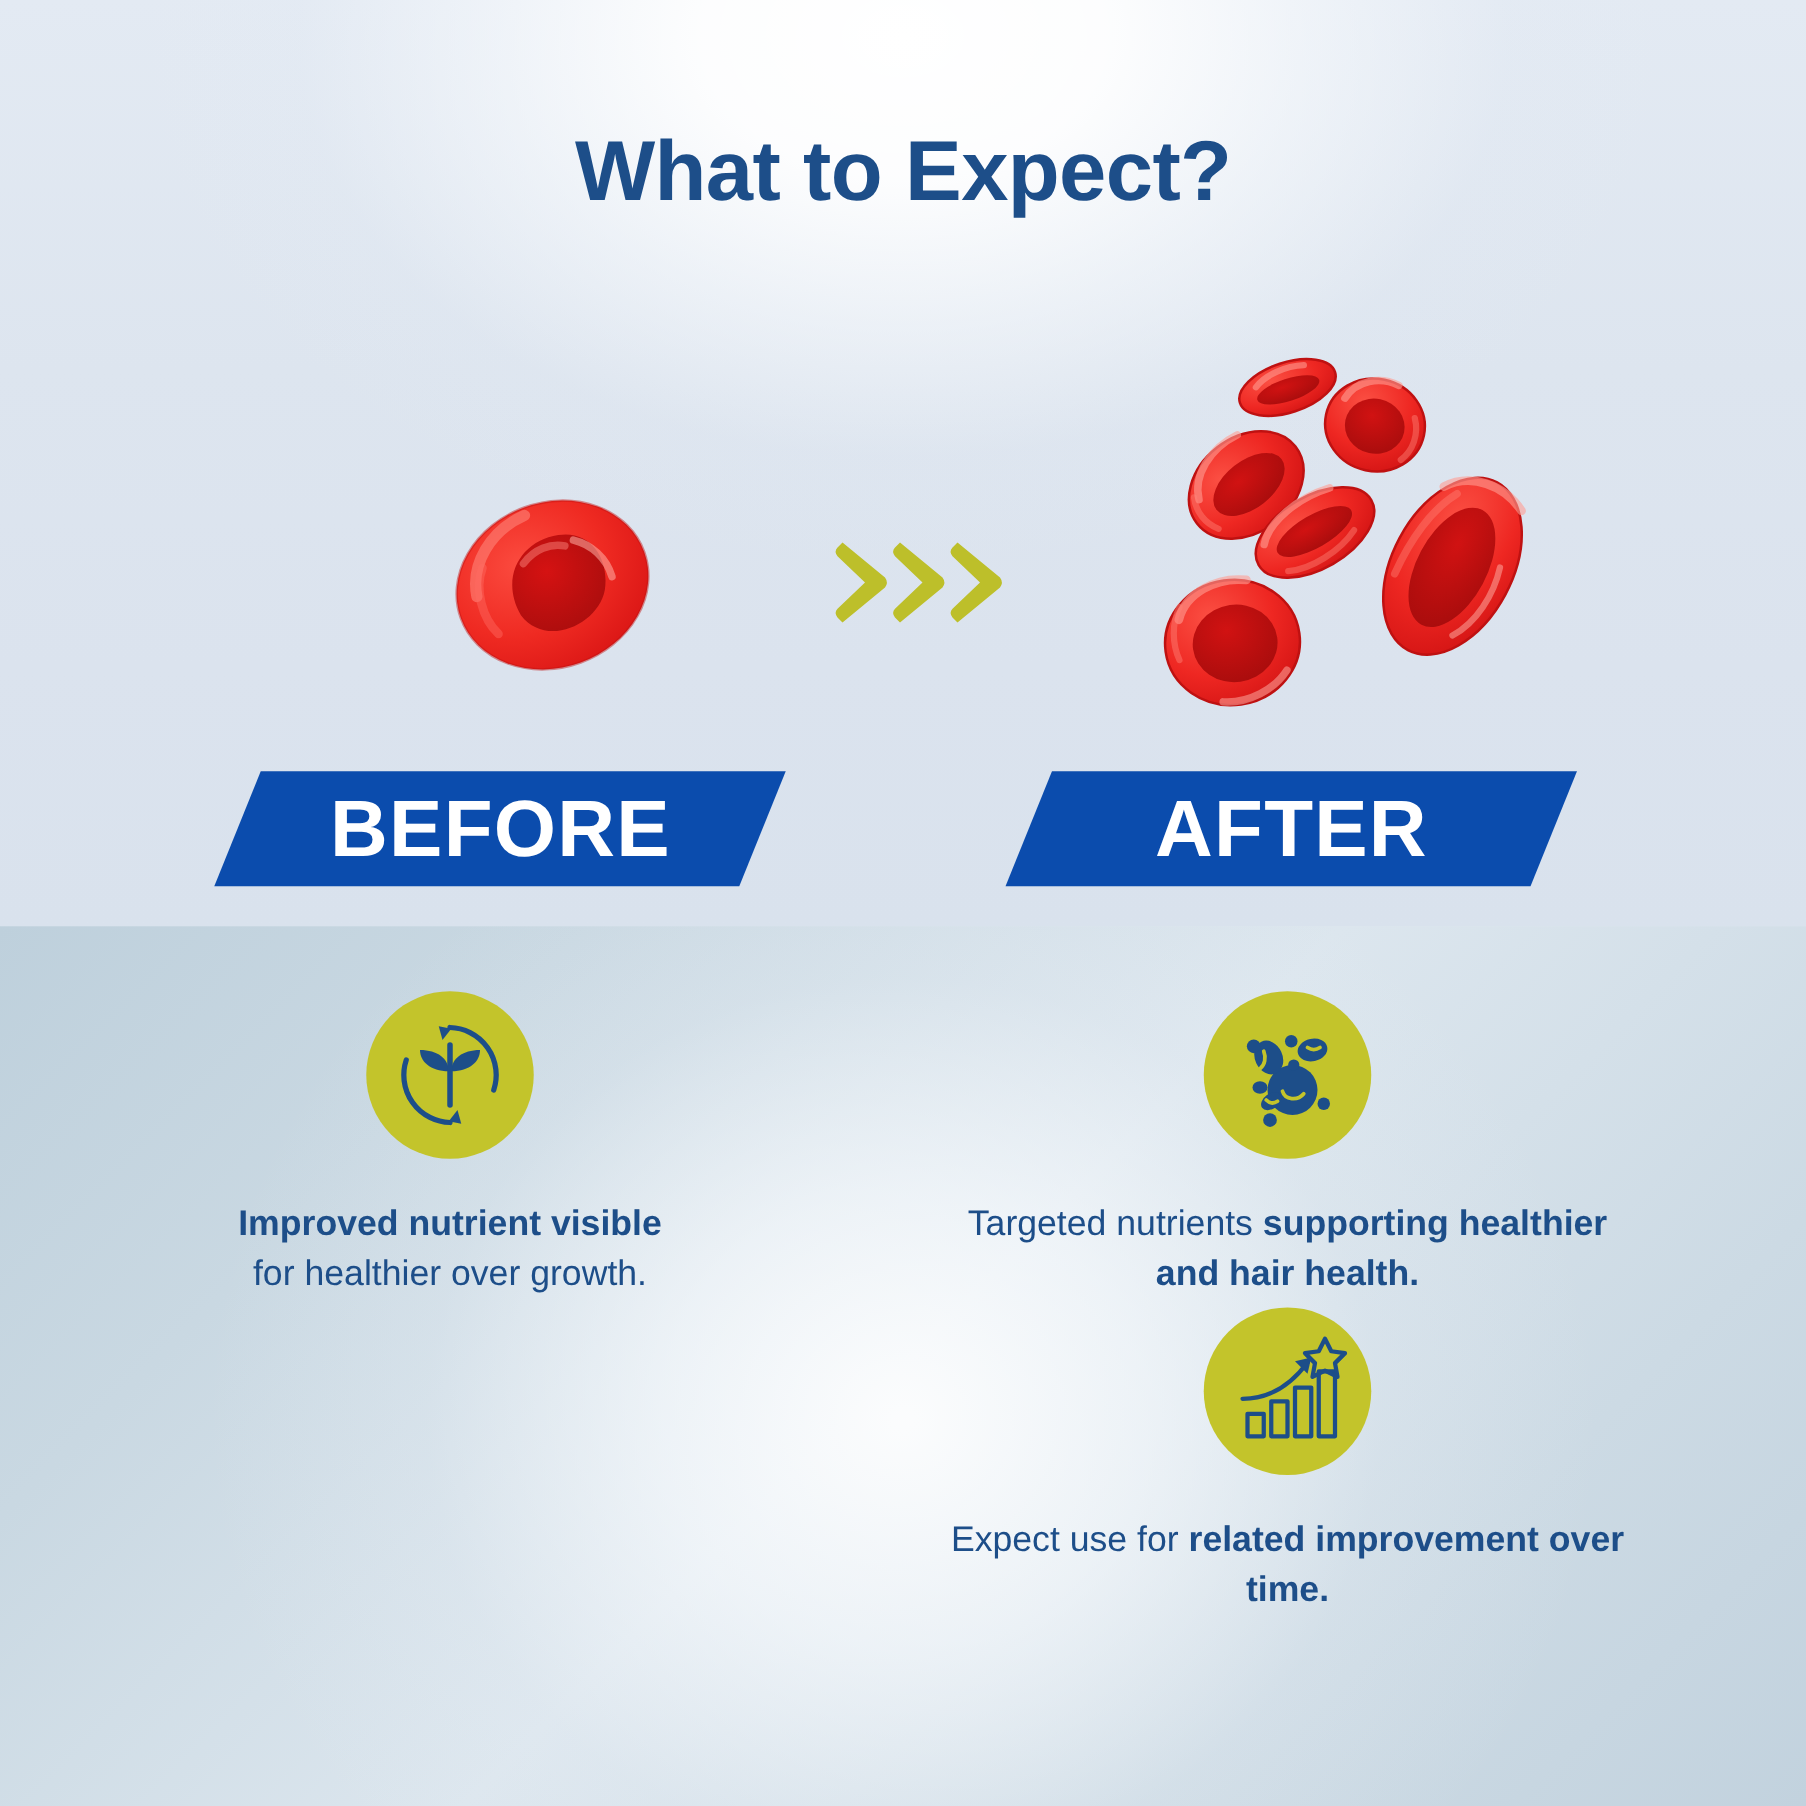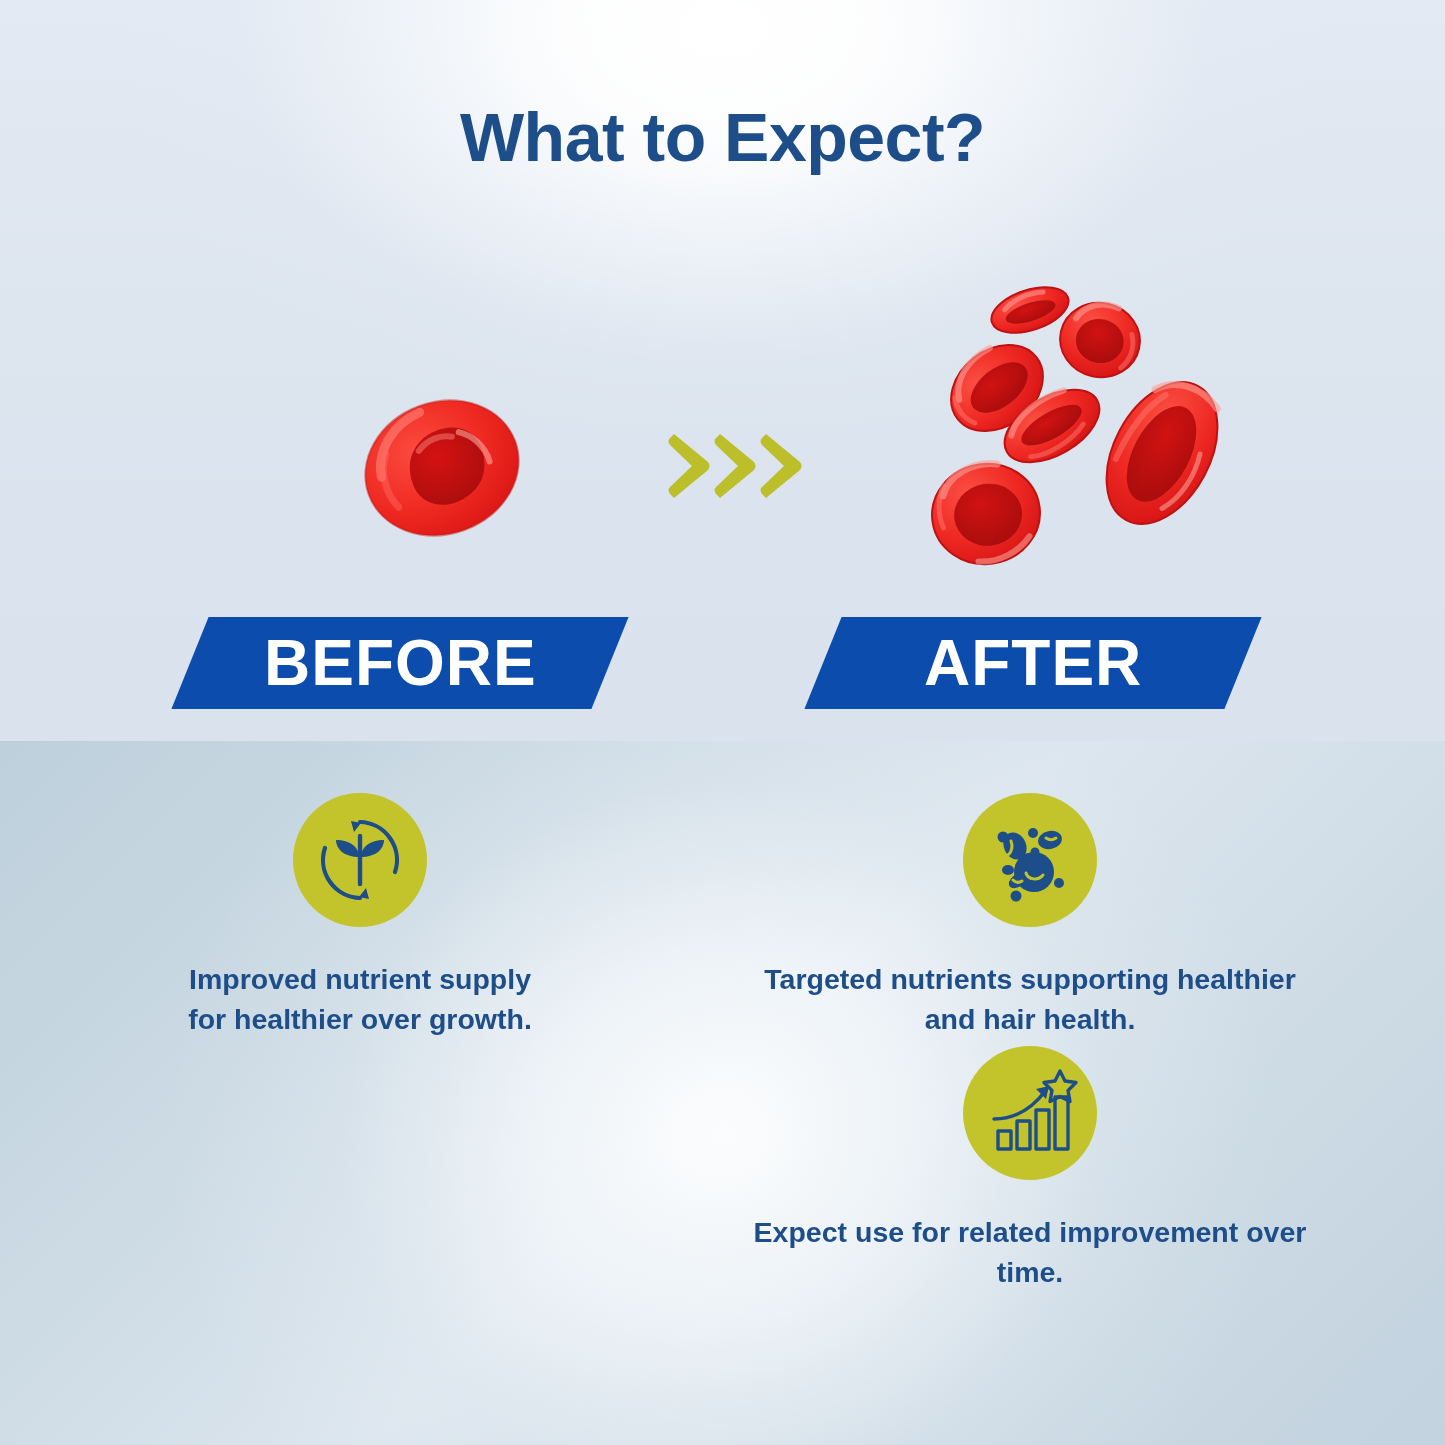--- a/index.html
+++ b/index.html
@@ -149,21 +149,21 @@
 
   .feature-text {
     margin-top: 32px;
     text-align: center;
     font-size: 28.5px;
     line-height: 1.42;
     color: #1d4e89;
     max-width: 560px;
   }
   .feature-text b { font-weight: bold; }
-  .feature-text .reg { font-weight: bold; }
+  .feature-text .reg { font-weight: normal; }
 </style>
 </head>
 <body>
 
 <div id="page">
 
   <div class="top-section">
 
     <div class="page-title">What to Expect?</div>
 
@@ -282,21 +282,21 @@
               <path d="M50 88 A38 38 0 0 1 15 38"></path>
             </g>
             <path d="M41 11 L51 13 L44 22 Z" fill="#1d4e89"></path>
             <path d="M59 89 L49 87 L56 78 Z" fill="#1d4e89"></path>
             <path d="M49 47 C34 47 26 39 26 30 C40 30 49 37 49 47 Z" fill="#1d4e89"></path>
             <path d="M51 47 C66 47 74 39 74 30 C60 30 51 37 51 47 Z" fill="#1d4e89"></path>
             <line x1="50" y1="26" x2="50" y2="74" stroke="#1d4e89" stroke-width="4.4" stroke-linecap="round"></line>
           </svg>
         </div>
         <div class="feature-text">
-          <b>Improved nutrient supply</b><br>
+          <b>Improved nutrient visible</b><br>
           <span class="reg">for healthier over growth.</span>
         </div>
       </div>
 
       <div class="feature feature-col-right feature-row-top">
         <div class="feature-icon">
           <svg viewBox="0 0 100 100" width="100" height="100">
             <g fill="#1d4e89">
               <circle cx="54" cy="62" r="20"></circle>
               <ellipse cx="35" cy="36" rx="11" ry="14" transform="rotate(-25 35 36)"></ellipse>

